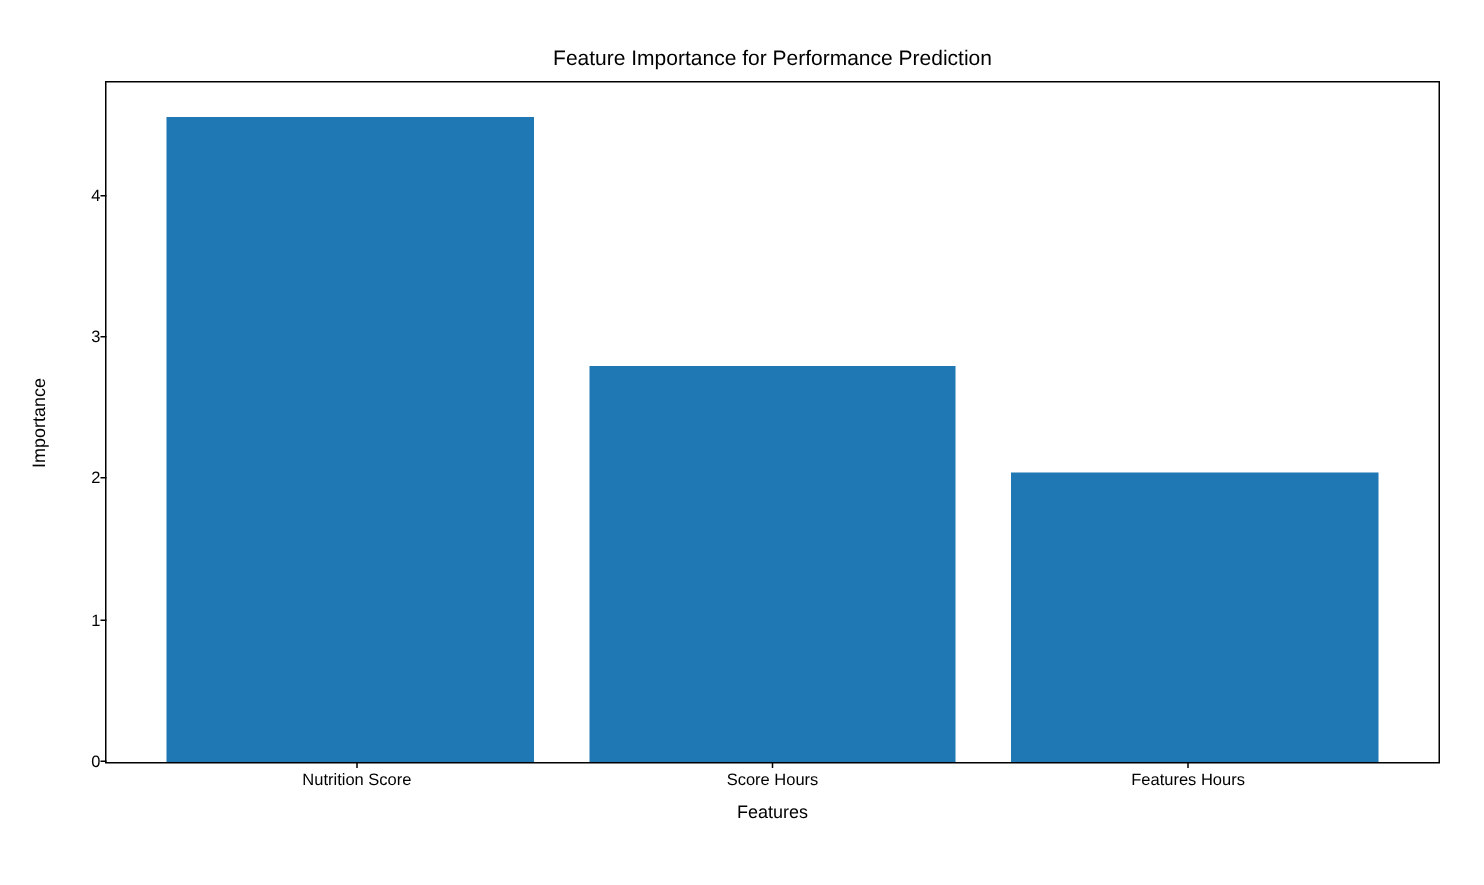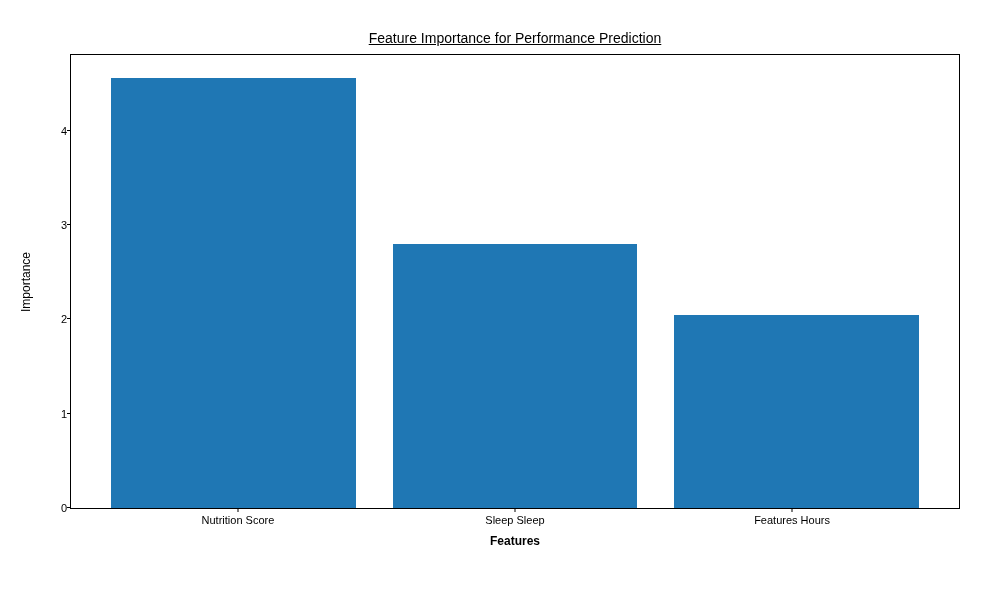--- a/index.html
+++ b/index.html
@@ -19,21 +19,20 @@
       top: 30px;
       left: 70px;
       width: 890px;
       height: 490px;
     }
     .chart-title {
       text-align: center;
       font-size: 14px;
       color: #000;
       margin-bottom: 8px;
-      text-decoration: underline;
     }
     .plot-area {
       position: relative;
       width: 100%;
       height: 455px;
       border: 1px solid #000;
       overflow: visible;
     }
     .bars-wrapper {
       position: absolute;
@@ -89,21 +88,20 @@
       font-size: 12px;
       white-space: nowrap;
     }
     .x-label {
       position: absolute;
       bottom: -40px;
       left: 50%;
       transform: translateX(-50%);
       font-size: 12px;
       white-space: nowrap;
-      font-weight: bold;
     }
   </style>
 </head>
 <body>
 
 <div class="chart-container">
   <div class="chart-title">Feature Importance for Performance Prediction</div>
   <div class="plot-area">
 
     <div class="y-label">Importance</div>
@@ -125,21 +123,21 @@
 
     <div class="bars-wrapper">
       <div class="bar" style="height: 95%;"></div>
       <div class="bar" style="height: 58.33%;"></div>
       <div class="bar" style="height: 42.5%;"></div>
     </div>
 
     <div class="x-tick" style="left: 18.8%; text-align: right;">Nutrition Score</div>
     <div class="x-tick-mark" style="left: 18.8%;"></div>
 
-    <div class="x-tick" style="left: 50%;">Sleep Sleep</div>
+    <div class="x-tick" style="left: 50%;">Score Hours</div>
     <div class="x-tick-mark" style="left: 50%;"></div>
 
     <div class="x-tick" style="left: 81.2%;">Features Hours</div>
     <div class="x-tick-mark" style="left: 81.2%;"></div>
 
     <div class="x-label">Features</div>
   </div>
 </div>
 
 </body></html>

